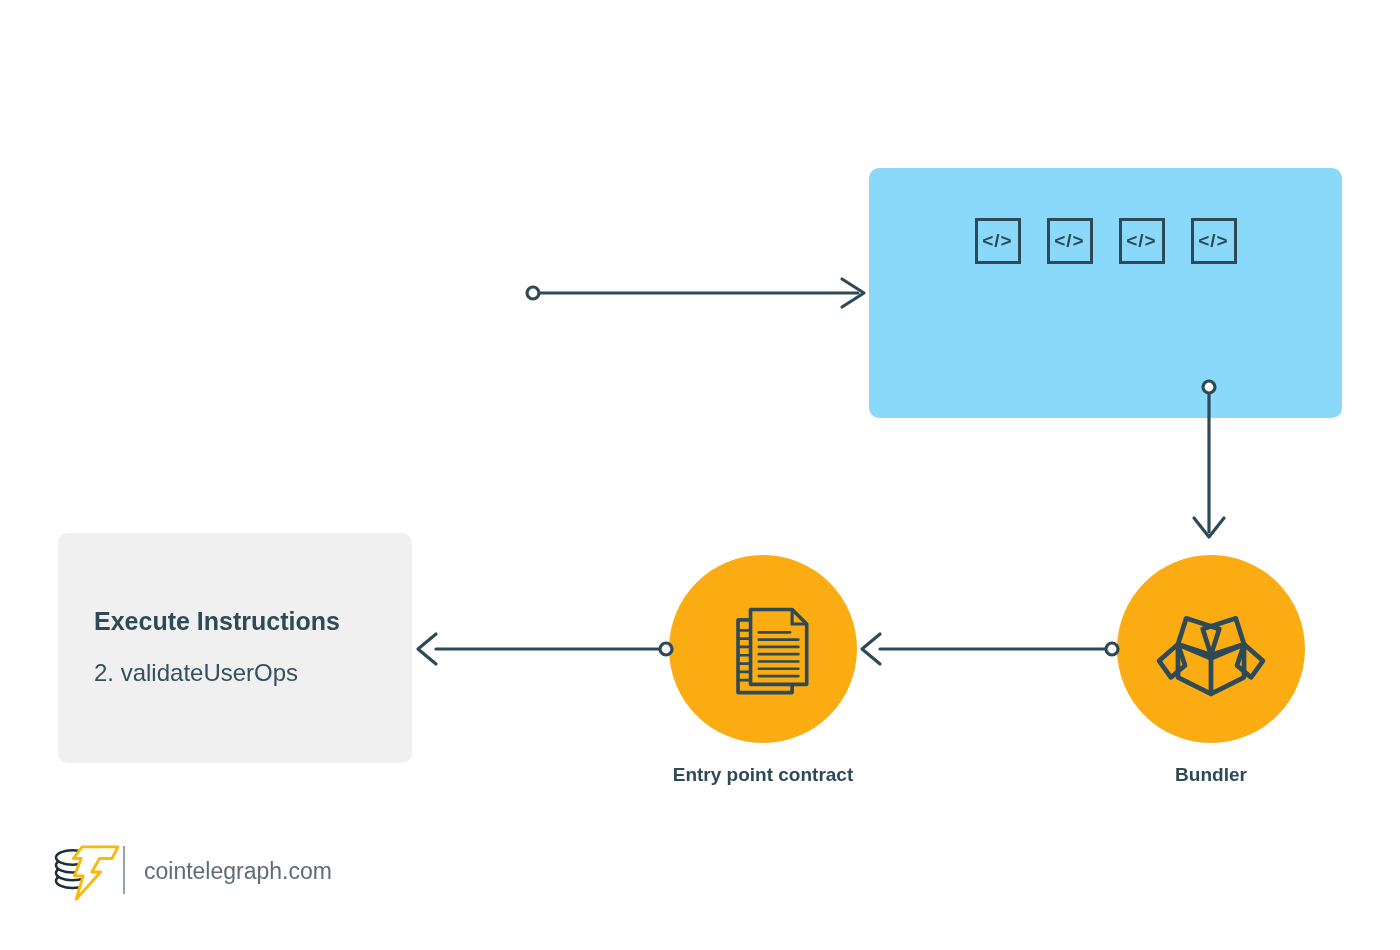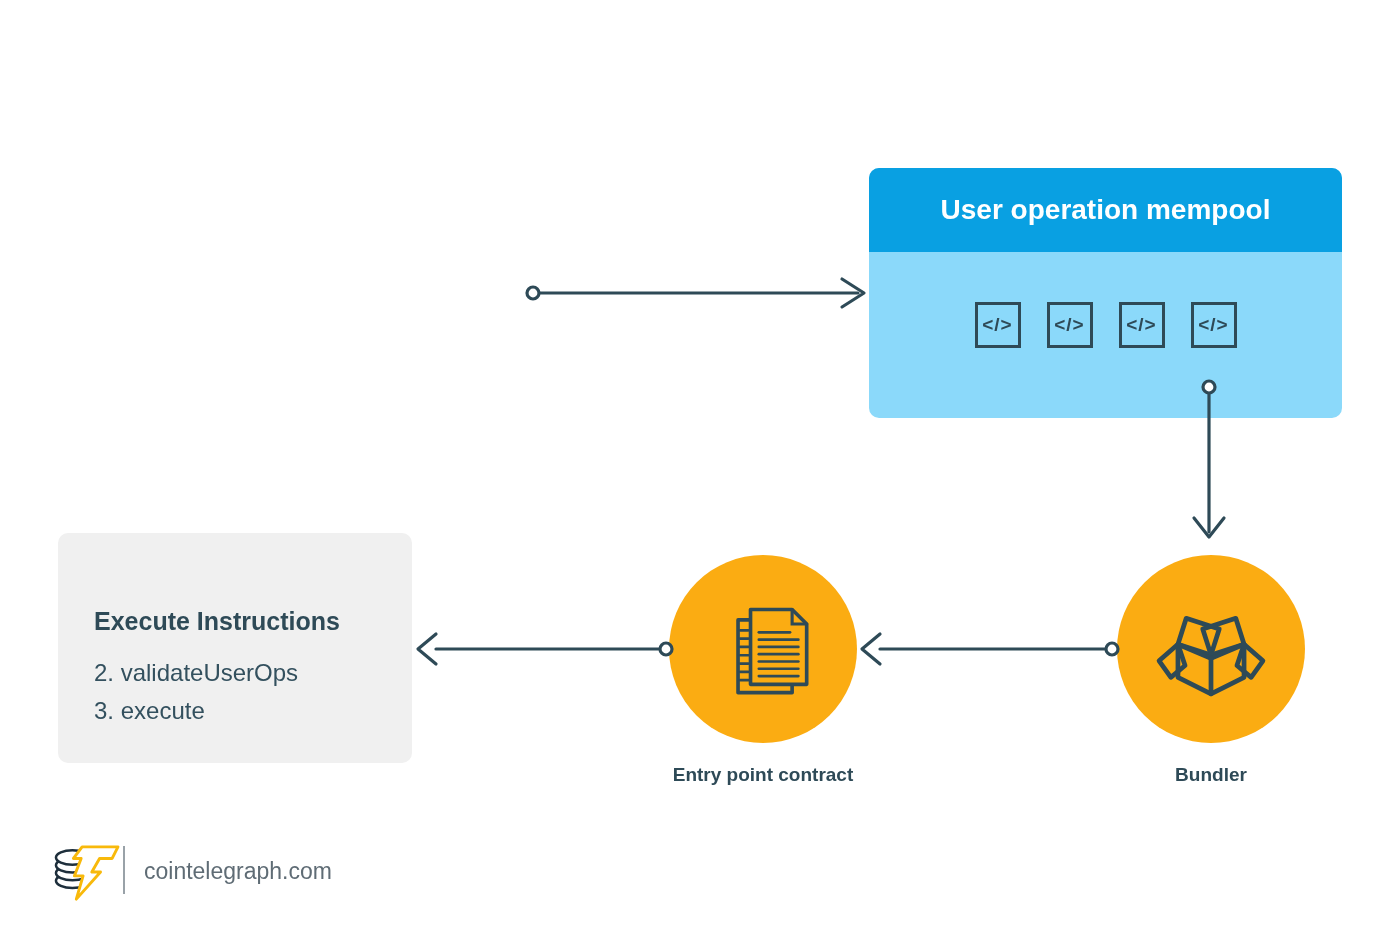--- a/index.html
+++ b/index.html
@@ -90,21 +90,20 @@
   .source-line .src{font-weight:bold;}
 </style>
 </head>
 <body>
 
 <div class="canvas">
 
 
 
   <div class="mempool-box">
-    <div class="mempool-header">User operation mempool</div>
     <div class="mempool-body">
       <div class="code-row">
         <div class="code-icon">
             <span>&lt;/&gt;</span>
           </div>
         <div class="code-icon">
             <span>&lt;/&gt;</span>
           </div>
         <div class="code-icon">
             <span>&lt;/&gt;</span>
@@ -112,21 +111,20 @@
         <div class="code-icon">
             <span>&lt;/&gt;</span>
           </div>
       </div>
     </div>
   </div>
 
   <div class="execute-box">
     <div class="execute-title">Execute Instructions</div>
     <div class="execute-item">2. validateUserOps</div>
-    <div class="execute-item">3. execute</div>
   </div>
 
   <div class="circle circle-entry">
     <svg width="104" height="110" viewBox="0 0 100 100">
       <rect x="26" y="22" width="52" height="70" class="glyph-stroke" style="stroke-width:3.5"></rect>
       <line x1="28" y1="32" x2="36" y2="32" class="page-line"></line>
       <line x1="28" y1="40" x2="36" y2="40" class="page-line"></line>
       <line x1="28" y1="48" x2="36" y2="48" class="page-line"></line>
       <line x1="28" y1="56" x2="36" y2="56" class="page-line"></line>
       <line x1="28" y1="64" x2="36" y2="64" class="page-line"></line>

